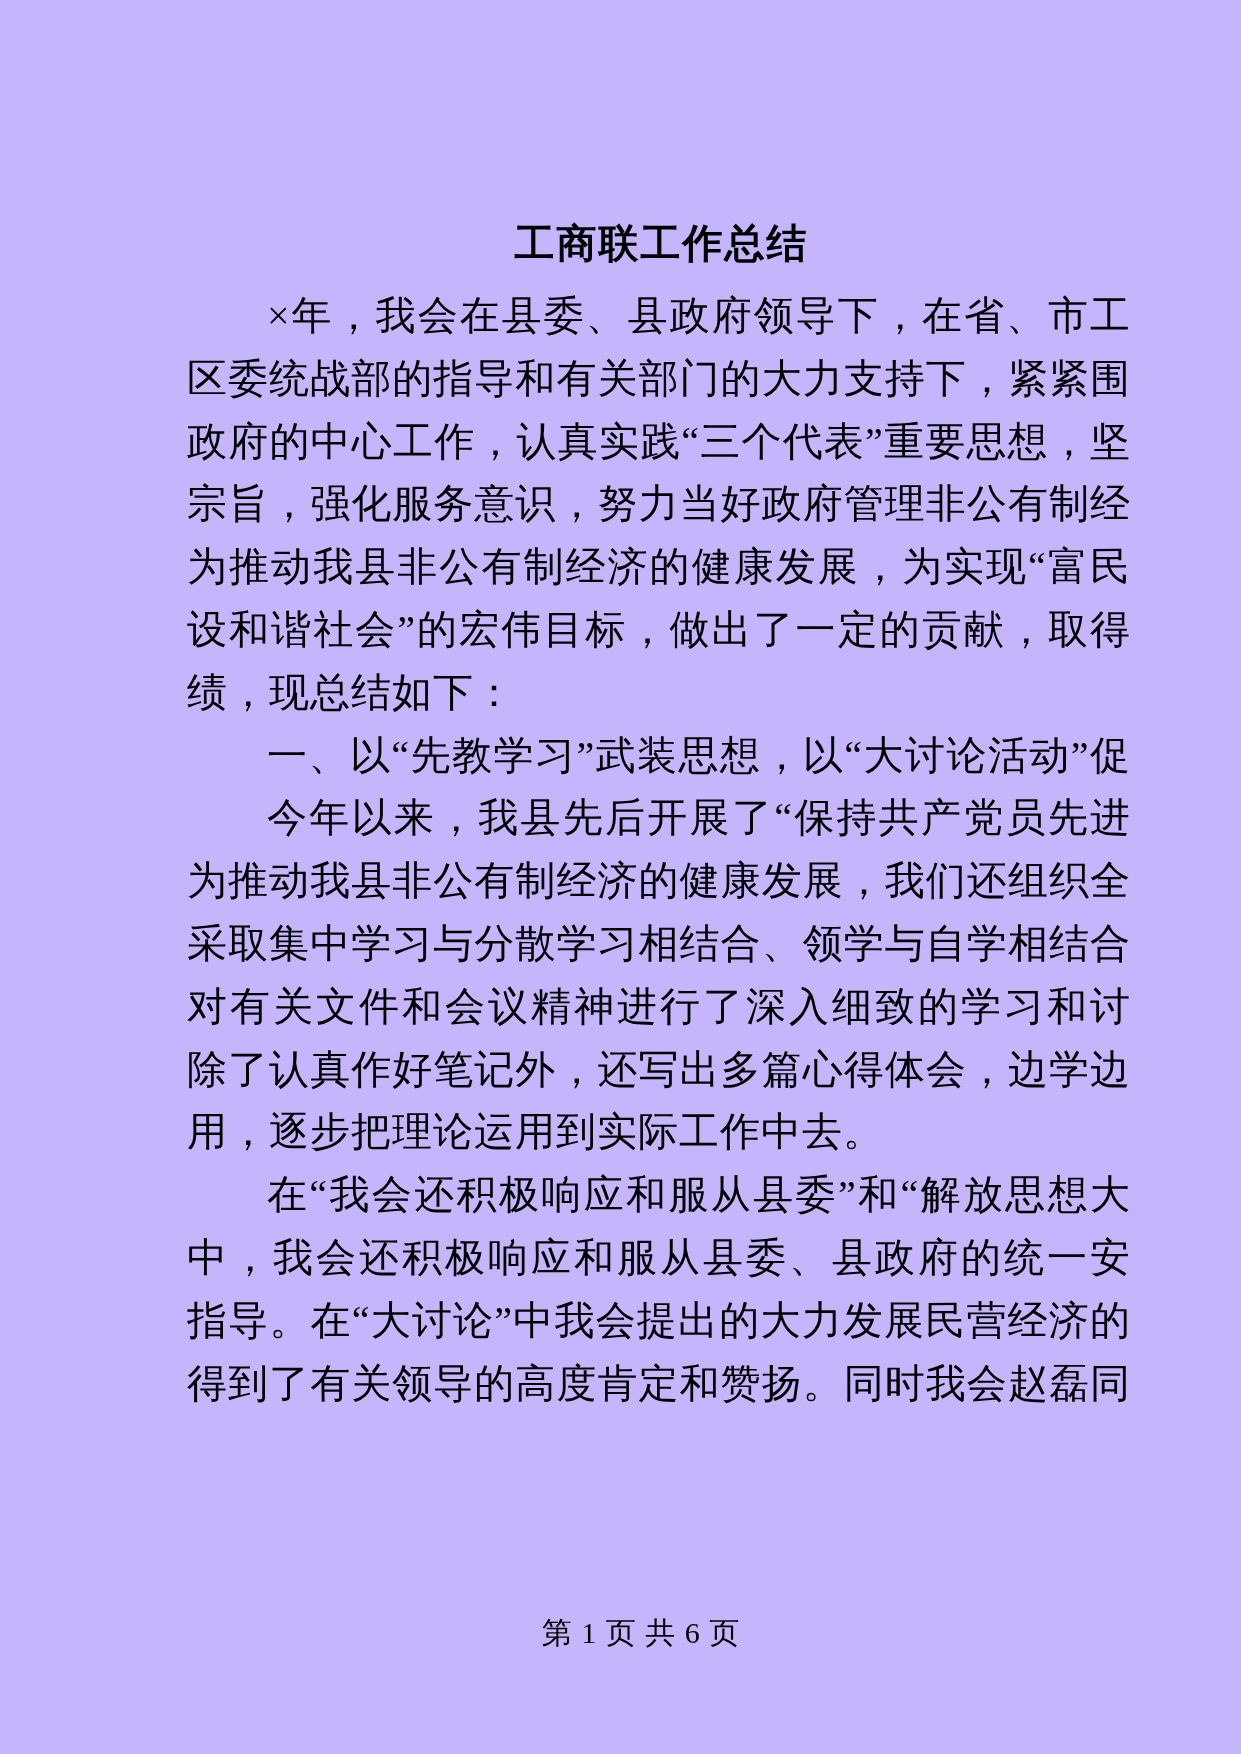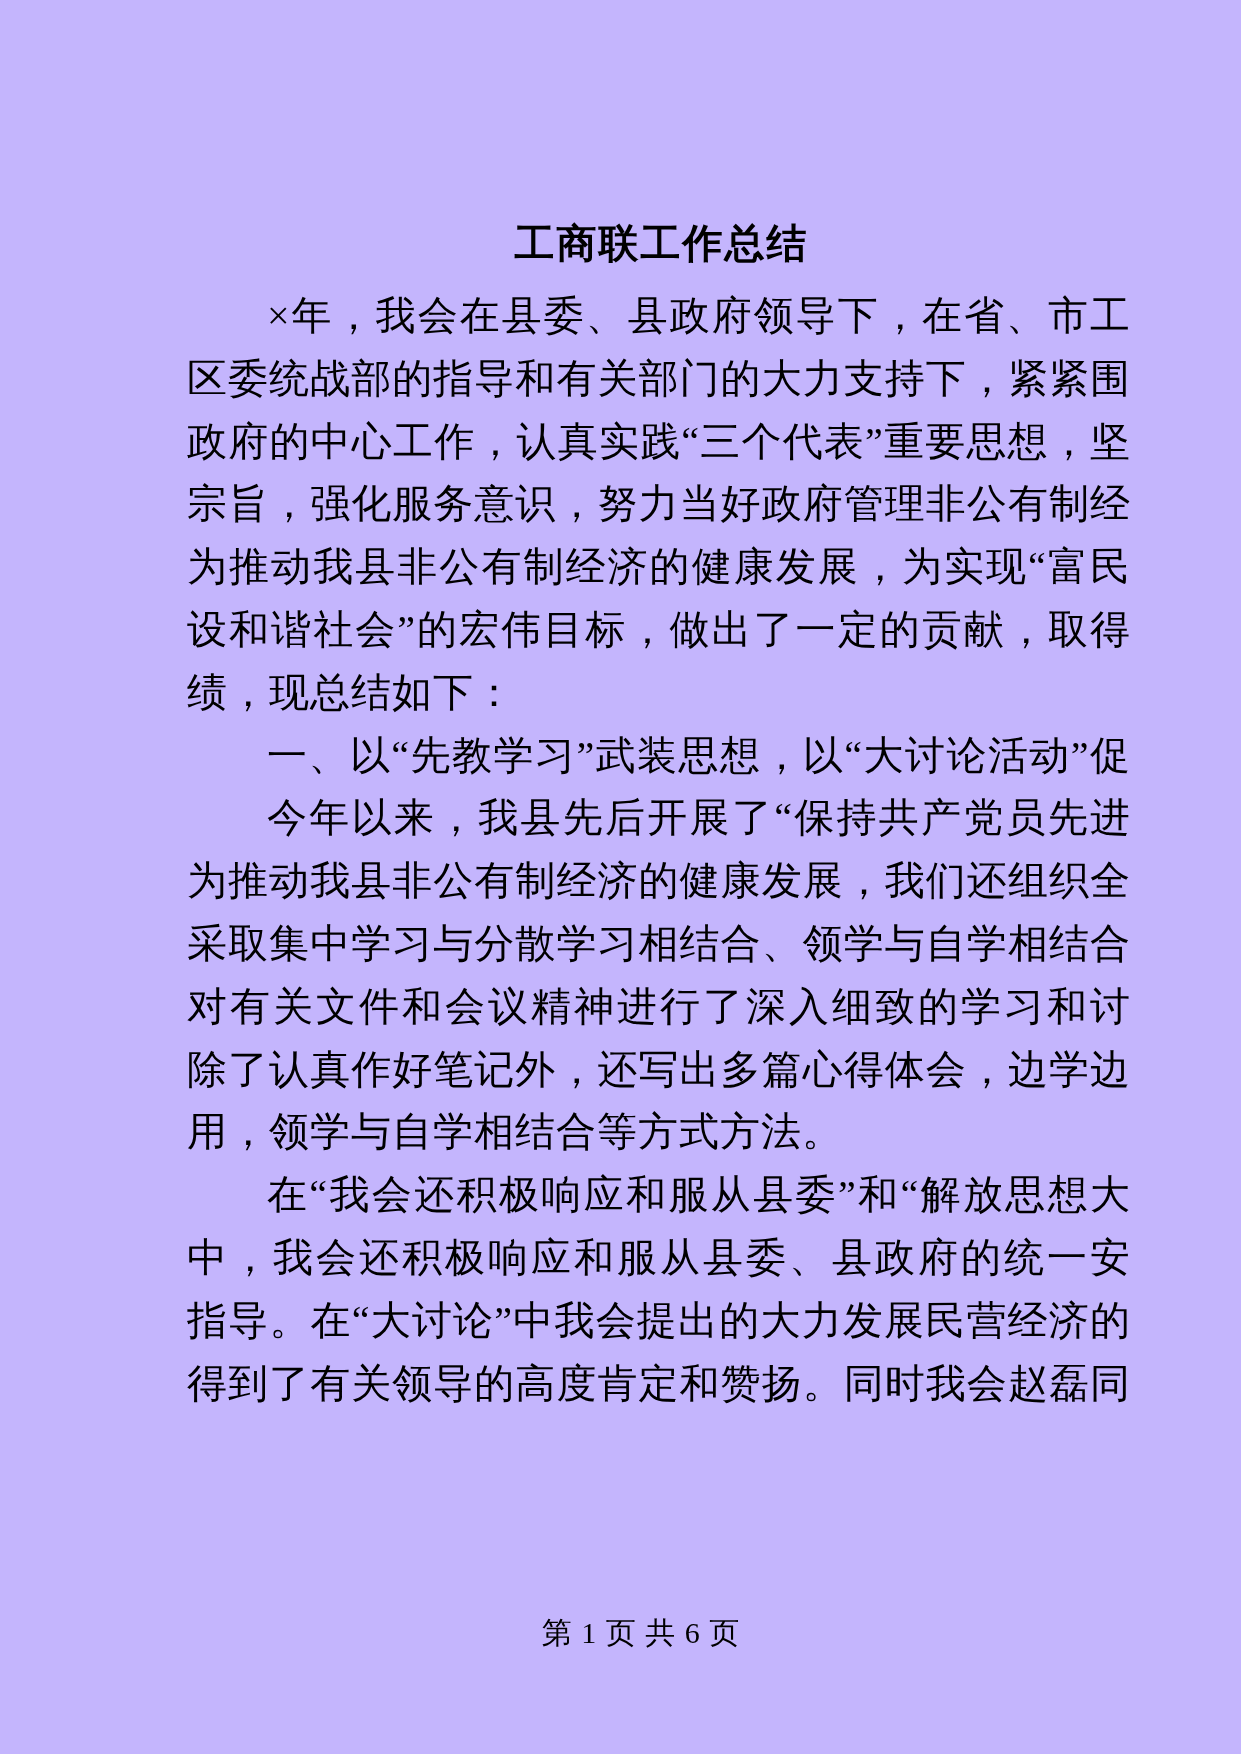--- a/index.html
+++ b/index.html
@@ -79,21 +79,21 @@
     <div class="line j">宗旨，强化服务意识，努力当好政府管理非公有制经济的助手，</div>
     <div class="line j">为推动我县非公有制经济的健康发展，为实现“富民强县”、“建</div>
     <div class="line j">设和谐社会”的宏伟目标，做出了一定的贡献，取得了一定的成</div>
     <div class="line">绩，现总结如下：</div>
     <div class="line indent">一、以“先教学习”武装思想，以“大讨论活动”促进行动</div>
     <div class="line indent j">今年以来，我县先后开展了“保持共产党员先进性教育”和</div>
     <div class="line j">为推动我县非公有制经济的健康发展，我们还组织全体工作人员</div>
     <div class="line j">采取集中学习与分散学习相结合、领学与自学相结合等方式方法，</div>
     <div class="line j">对有关文件和会议精神进行了深入细致的学习和讨论。每位同志</div>
     <div class="line j">除了认真作好笔记外，还写出多篇心得体会，边学边改，学以致</div>
-    <div class="line">用，领学与自学相结合等方式方法。</div>
+    <div class="line">用，逐步把理论运用到实际工作中去。</div>
     <div class="line indent j">在“我会还积极响应和服从县委”和“解放思想大讨论”活动</div>
     <div class="line j">中，我会还积极响应和服从县委、县政府的统一安排，先后抽调</div>
     <div class="line j">指导。在“大讨论”中我会提出的大力发展民营经济的六条建议，</div>
     <div class="line j">得到了有关领导的高度肯定和赞扬。同时我会赵磊同志被评为</div>
   </div>
 
   <div class="doc-footer">第 1 页  共 6 页</div>
 
 </div>
 

